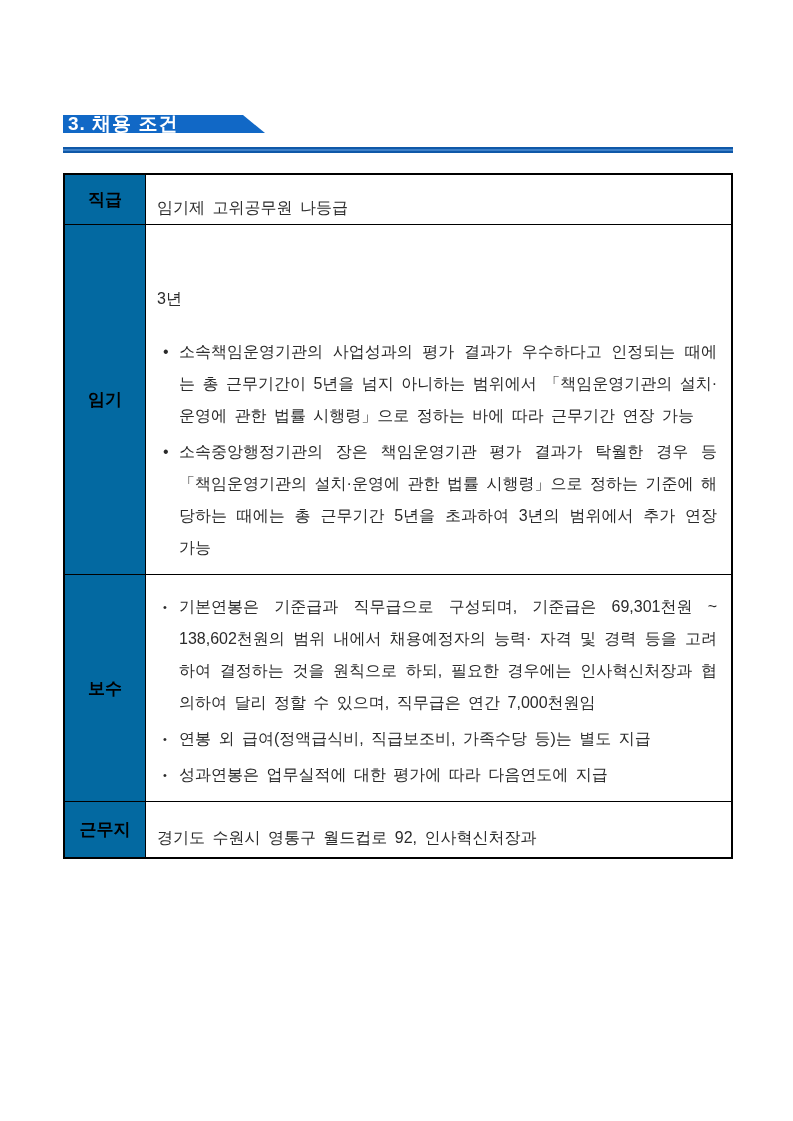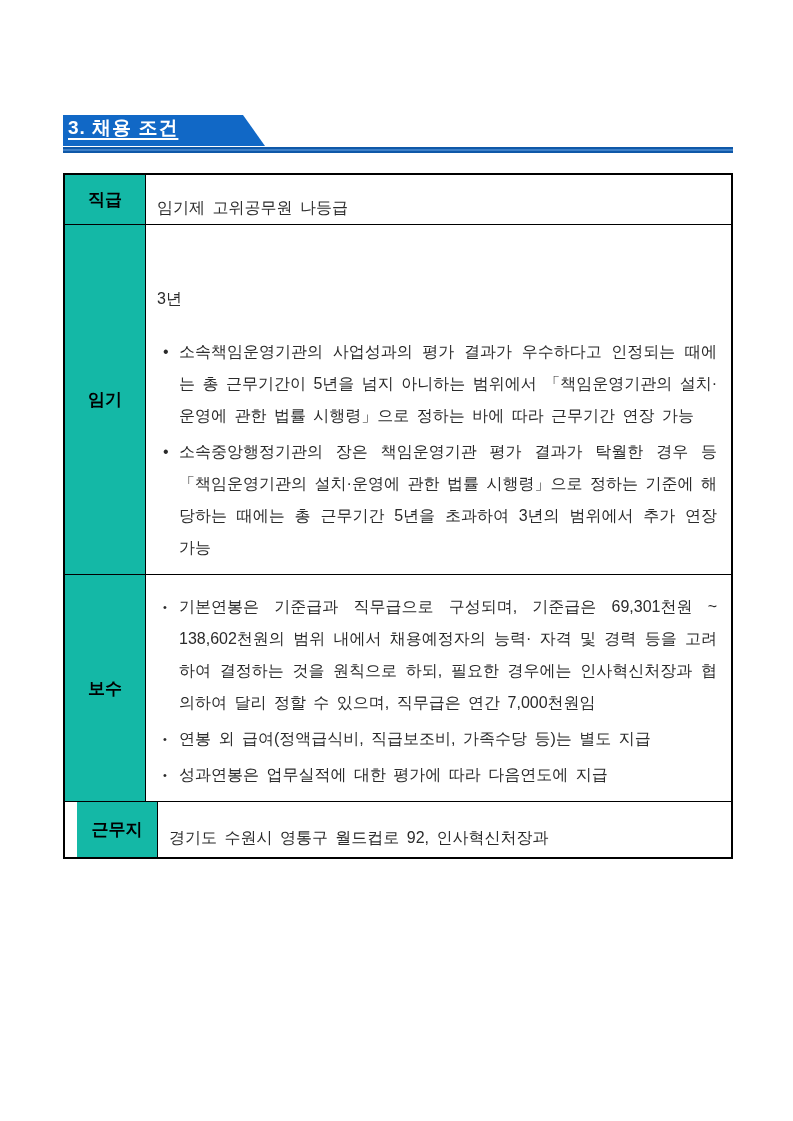--- a/index.html
+++ b/index.html
@@ -16,24 +16,25 @@
     overflow: hidden;
     color: #222;
   }
 
   
   .banner {
     position: absolute;
     left: 63px;
     top: 115px;
     width: 202px;
-    height: 31px;
+    height: 18px;
     background: #1168c6;
     clip-path: polygon(0 0, 180px 0, 202px 100%, 0 100%);
     display: flex;
+    align-items: center;
   }
   .banner-title {
     color: #ffffff;
     font-weight: bold;
     font-size: 19px;
     letter-spacing: 1px;
     padding-left: 5px;
     text-decoration: underline;
     text-underline-offset: 4px;
     text-decoration-thickness: 2px;
@@ -58,27 +59,27 @@
     top: 173px;
     width: 670px;
     box-sizing: border-box;
     border: 2px solid #000;
   }
   .trow {
     display: flex;
     border-bottom: 1px solid #000;
     box-sizing: border-box;
   }
-  .trow:last-child { border-bottom: none; padding-left: 12px; }
+  .trow:last-child { border-bottom: none; }
 
   .label-cell {
     width: 81px;
     min-width: 81px;
     box-sizing: border-box;
-    background: #14b8a6;
+    background: #0369a1;
     border-right: 1px solid #000;
     display: flex;
     align-items: center;
     justify-content: center;
     font-weight: bold;
     font-size: 17px;
     color: #000;
   }
   .content-cell {
     flex: 1;

